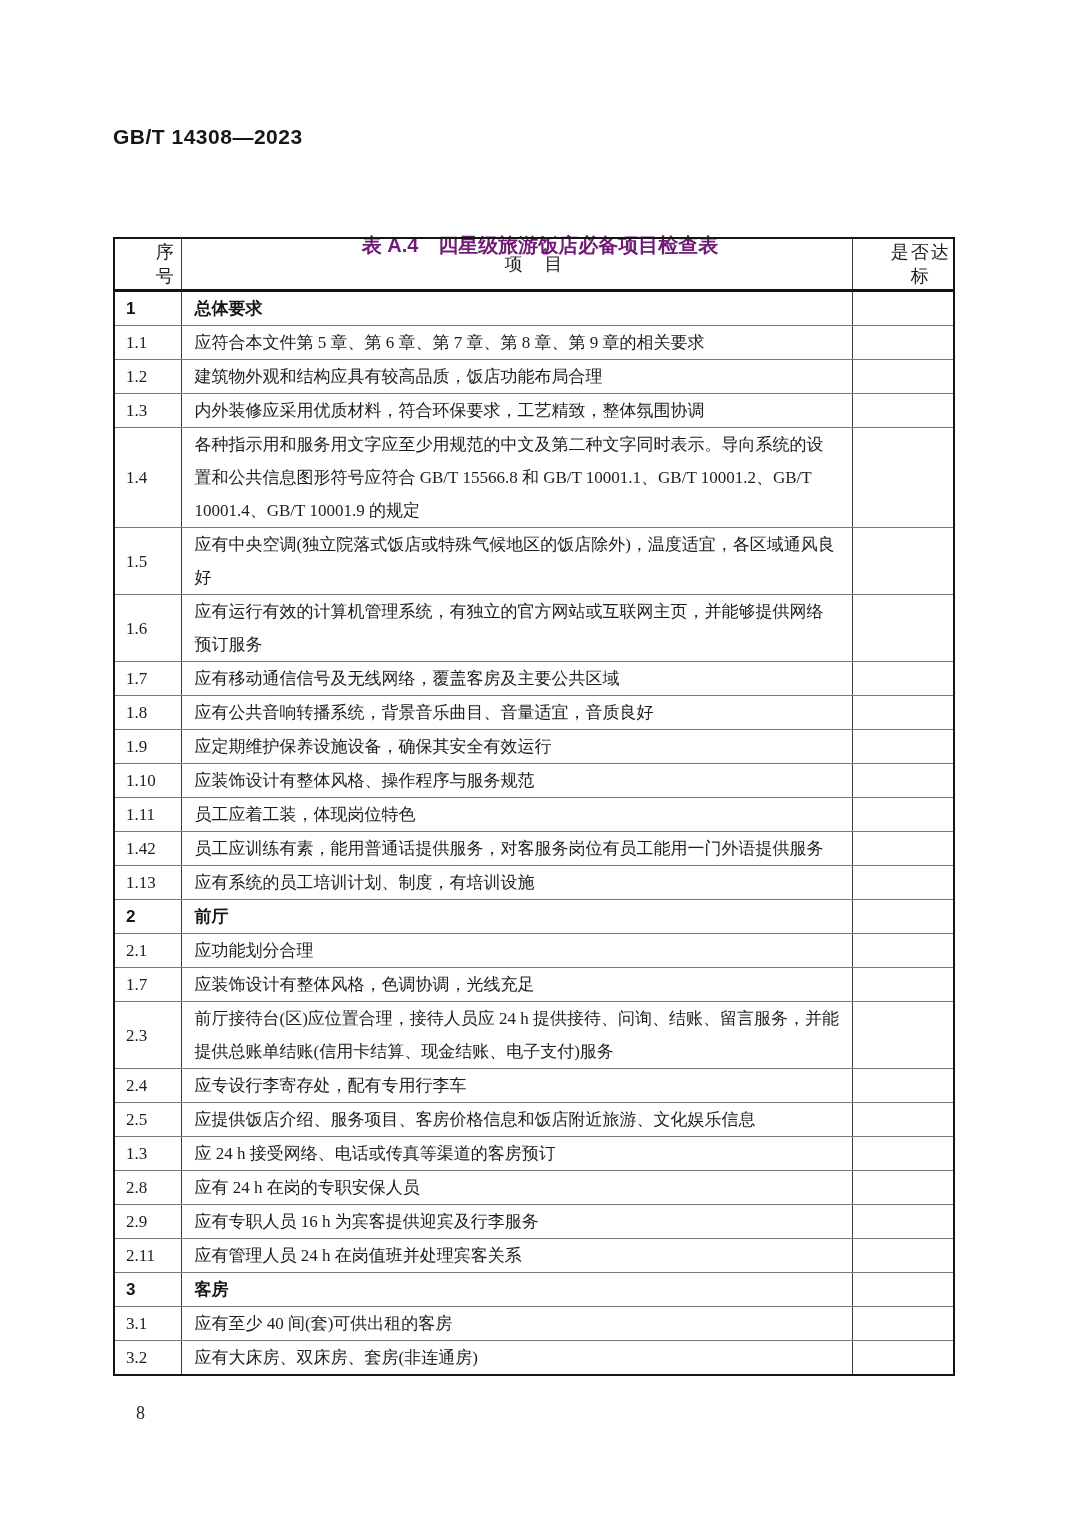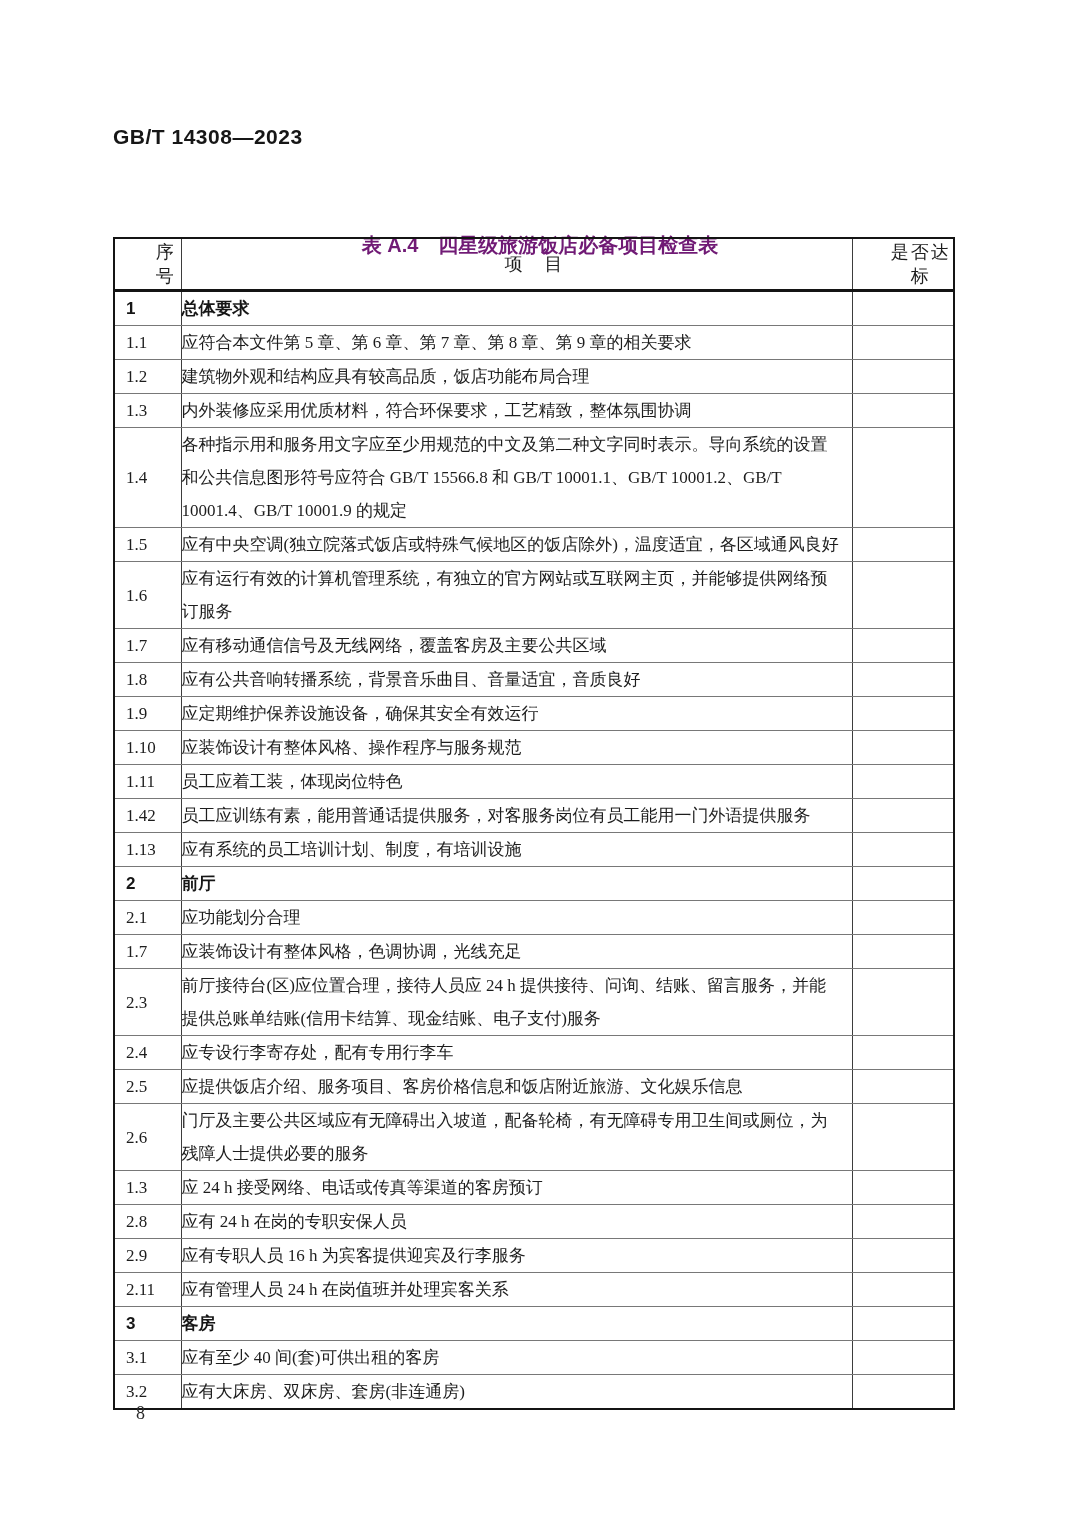--- a/index.html
+++ b/index.html
@@ -68,20 +68,21 @@
     border-top: 1px solid #787878;
     border-bottom: 1px solid #787878;
     border-left: 1px solid #3d3d3d;
     border-right: 1px solid #3d3d3d;
     padding: 0;
   }
   tbody td.cell-no {
     padding-left: 11px;
   }
   tbody td.cell-item {
+    padding-left: 13px;
     padding-right: 12px;
   }
   tbody tr.section td {
     font-family: "Liberation Sans", "DejaVu Sans", sans-serif;
     font-weight: 700;
     font-size: 17px;
     color: #161616;
   }
   .page-number {
     position: absolute;
@@ -208,25 +209,20 @@
           <td class="cell-no">2.4</td>
           <td class="cell-item">应专设行李寄存处，配有专用行李车</td>
           <td class="cell-status"></td>
         </tr>
         <tr>
           <td class="cell-no">2.5</td>
           <td class="cell-item">应提供饭店介绍、服务项目、客房价格信息和饭店附近旅游、文化娱乐信息</td>
           <td class="cell-status"></td>
         </tr>
         <tr>
-          <td class="cell-no">2.6</td>
-          <td class="cell-item">门厅及主要公共区域应有无障碍出入坡道，配备轮椅，有无障碍专用卫生间或厕位，为残障人士提供必要的服务</td>
-          <td class="cell-status"></td>
-        </tr>
-        <tr>
           <td class="cell-no">1.3</td>
           <td class="cell-item">应 24 h 接受网络、电话或传真等渠道的客房预订</td>
           <td class="cell-status"></td>
         </tr>
         <tr>
           <td class="cell-no">2.8</td>
           <td class="cell-item">应有 24 h 在岗的专职安保人员</td>
           <td class="cell-status"></td>
         </tr>
         <tr>

